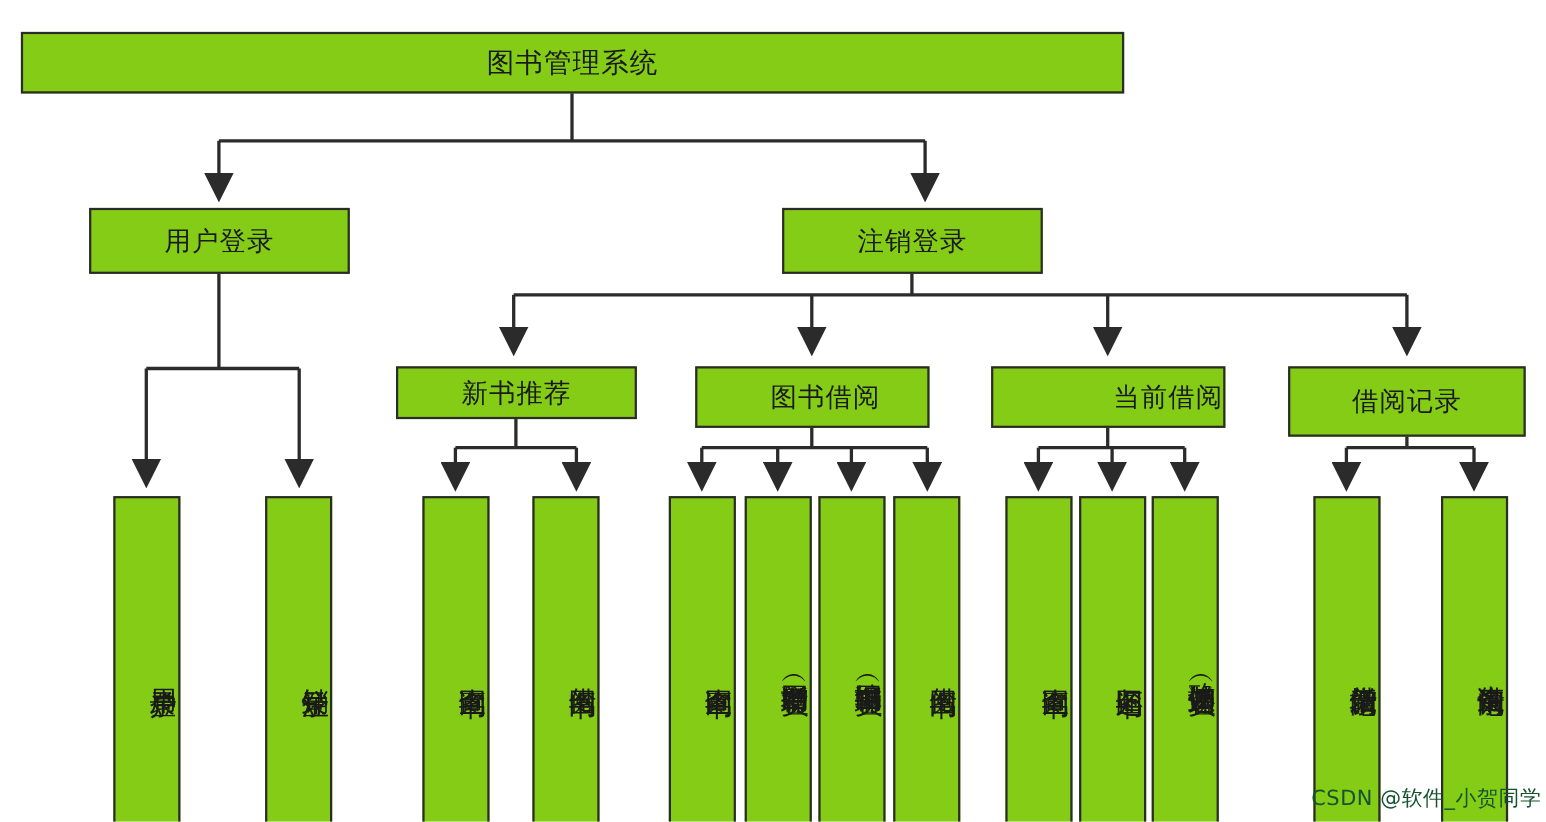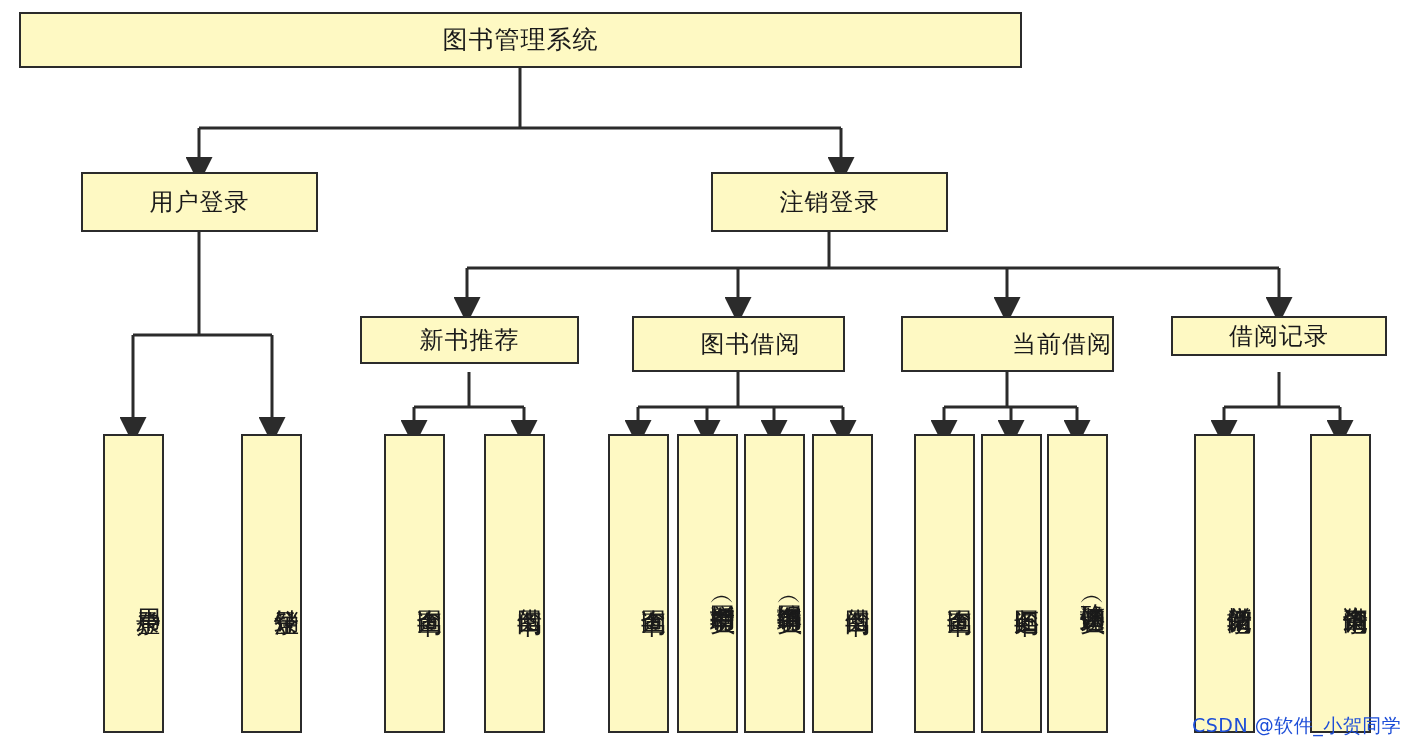--- a/index.html
+++ b/index.html
@@ -23,25 +23,26 @@
     left: 0;
     top: 0;
     width: 1405px;
     height: 747px;
     pointer-events: none;
   }
   .node {
     position: absolute;
     box-sizing: border-box;
     border: 2.5px solid #2b2b2b;
-    background: #fef9c3;
+    background: #84cc16;
     display: flex;
     align-items: center;
     justify-content: center;
     color: #1a1a1a;
+    margin-top: 17px;
   }
   .node-h {
     font-size: 24px;
     line-height: 1.1;
     letter-spacing: 1px;
     white-space: nowrap;
   }
   .node-v {
     font-size: 25px;
     line-height: 1.12;
@@ -53,21 +54,21 @@
     padding-top: 14px;
   }
   .node-v.v-tall {
     padding-top: 10px;
   }
   .node-title {
     font-size: 25px;
   }
   .watermark {
     position: absolute;
-    color: #1d4ed8;
+    color: #14532d;
     font-size: 19px;
     white-space: nowrap;
     letter-spacing: 0.5px;
     user-select: none;
   }
 </style>
 </head>
 <body>
 
 <div id="diagram-root">
@@ -139,21 +140,21 @@
   </div>
 
   <div class="node node-h" style="left:632px; top:316px; width:213px; height:56px;padding-left:24px;">
     <span>图书借阅</span>
   </div>
 
   <div class="node node-h" style="left:901px; top:316px; width:213px; height:56px;justify-content:flex-end;">
     <span>当前借阅</span>
   </div>
 
-  <div class="node node-h" style="left:1171px; top:316px; width:216px; height:40px;">
+  <div class="node node-h" style="left:1171px; top:316px; width:216px; height:64px;">
     <span>借阅记录</span>
   </div>
 
   <div class="node node-v" style="left:103px; top:434px; width:61px; height:299px;">
     <span>用户登录</span>
   </div>
 
   <div class="node node-v" style="left:241px; top:434px; width:61px; height:299px;">
     <span>注销登录</span>
   </div>

